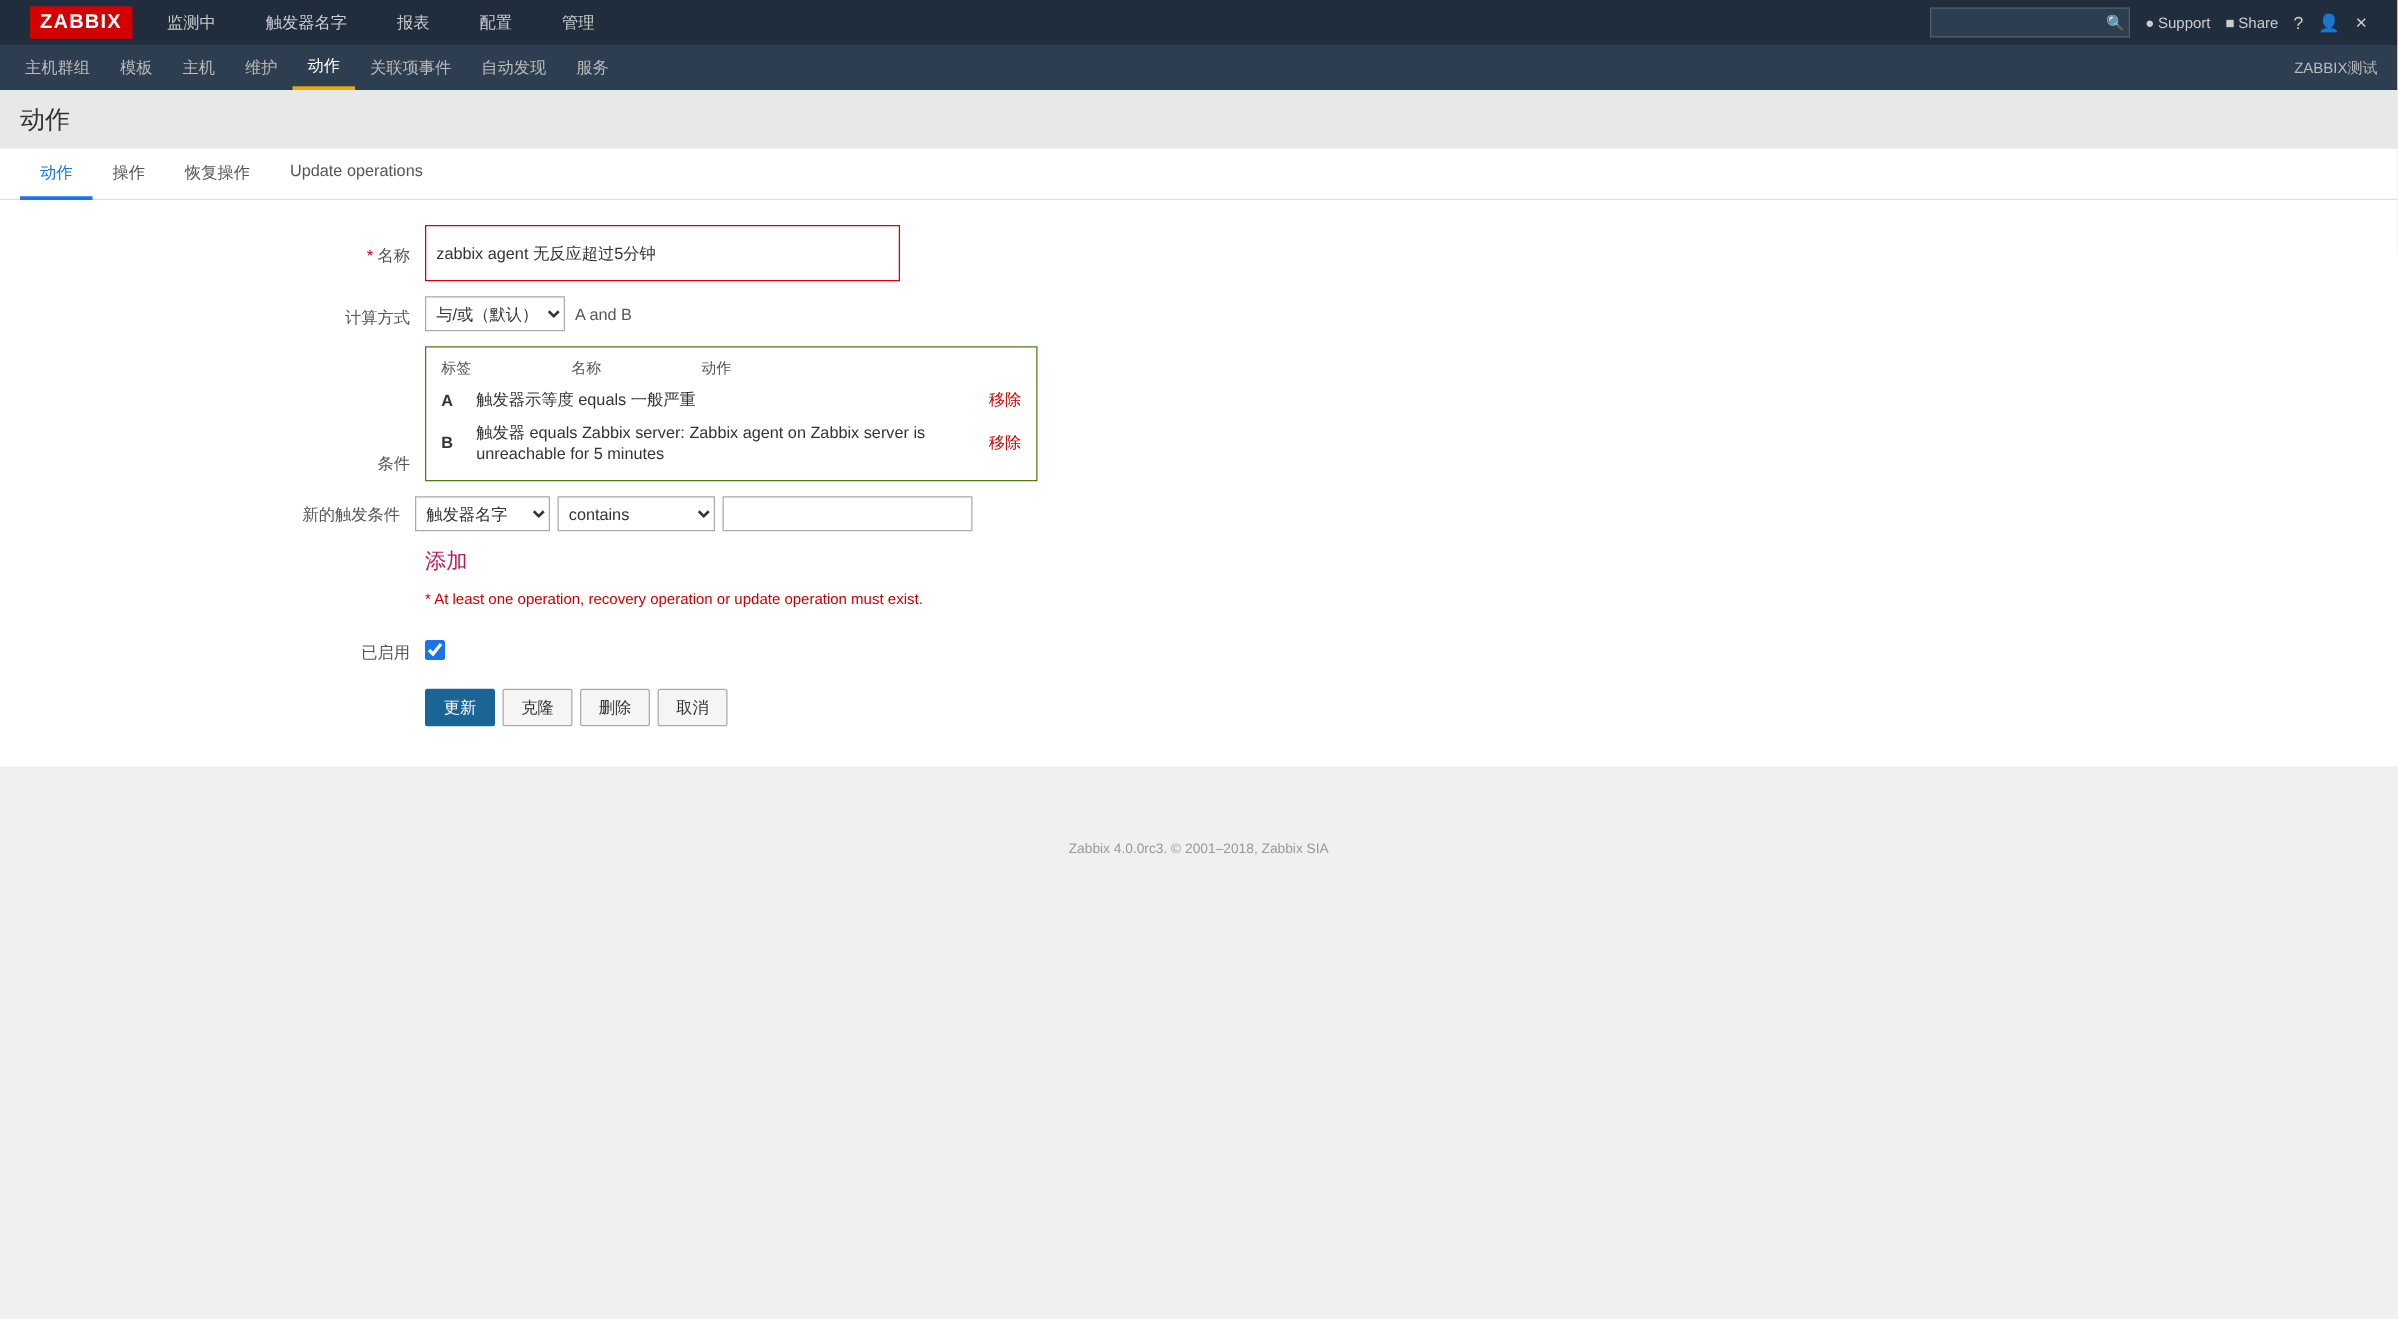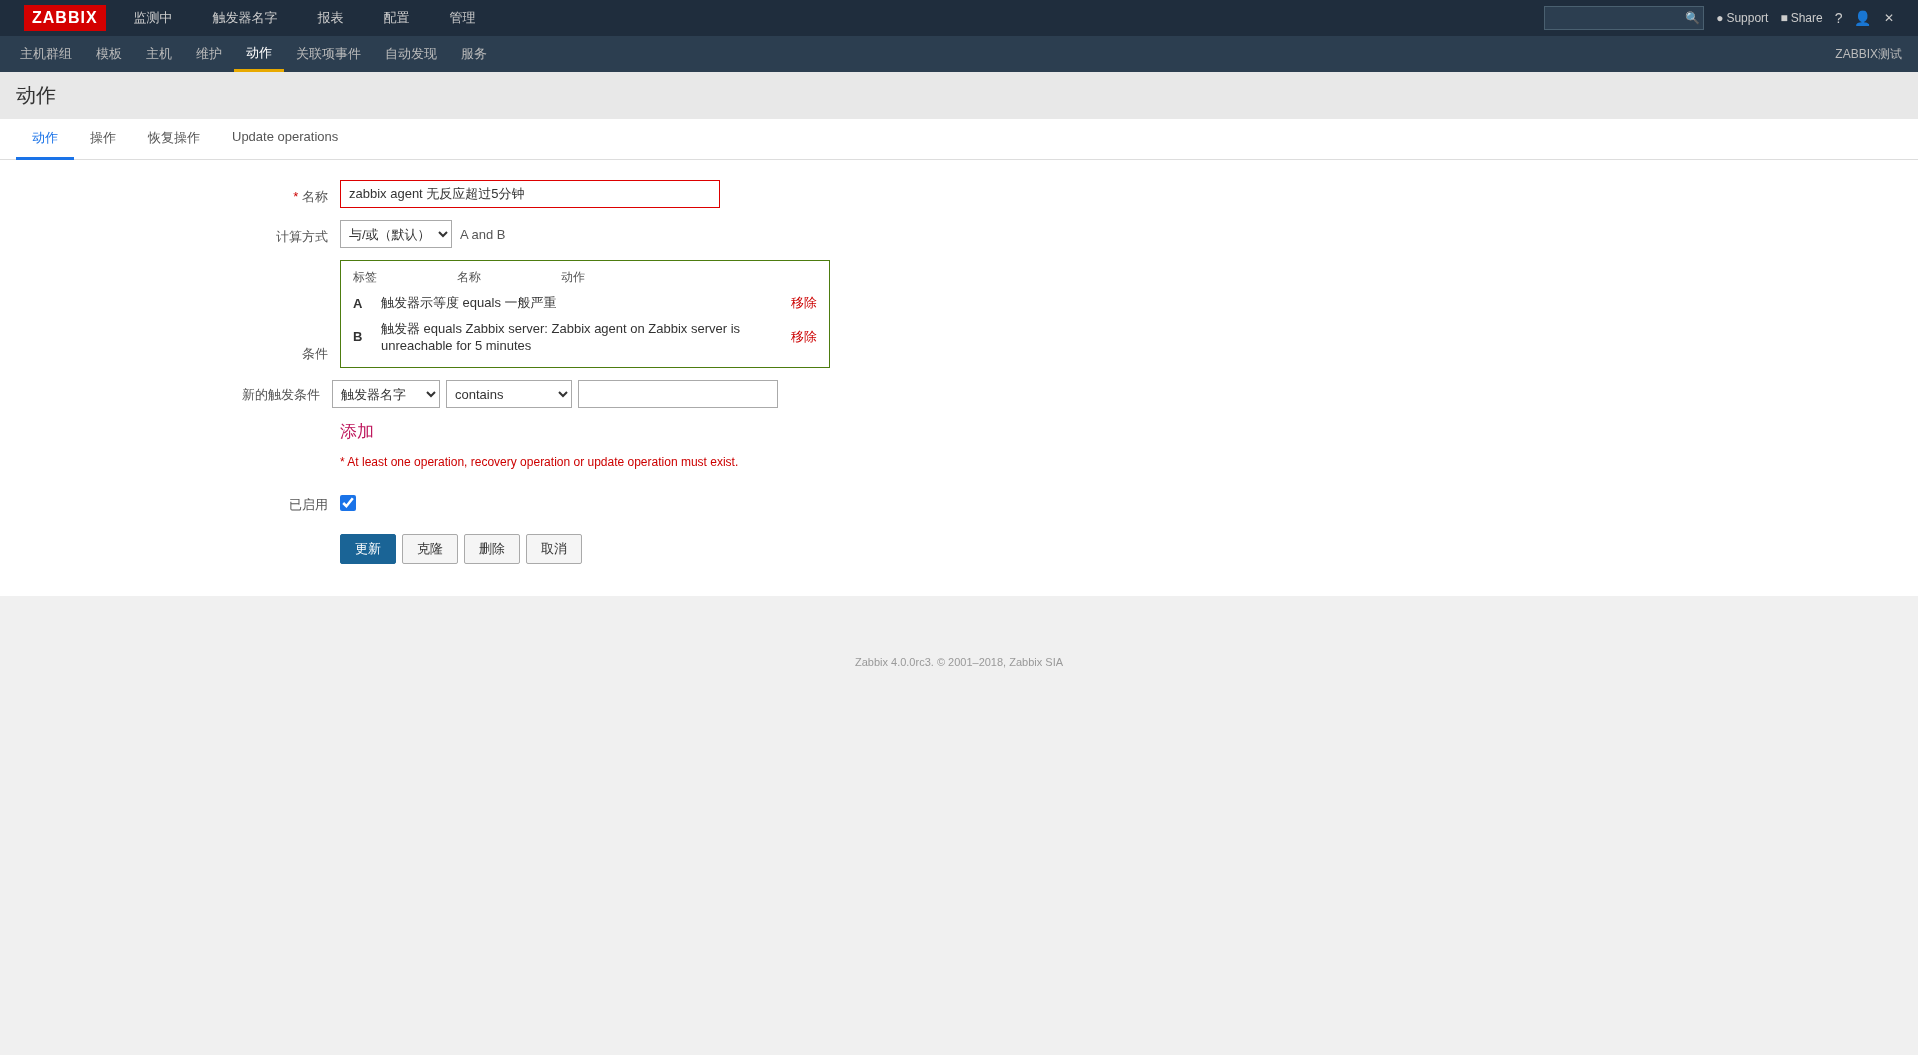--- a/index.html
+++ b/index.html
@@ -165,21 +165,21 @@
     }
     .form-label.required::before {
       content: '* ';
       color: #c00;
     }
     .form-input {
       border: 1px solid #d00;
       padding: 4px 8px;
       font-size: 13px;
       width: 380px;
-      height: 28px;
+      height: 45px;
       outline: none;
       color: #333;
     }
 
     
     .calc-row {
       display: flex;
       align-items: center;
       gap: 8px;
     }

